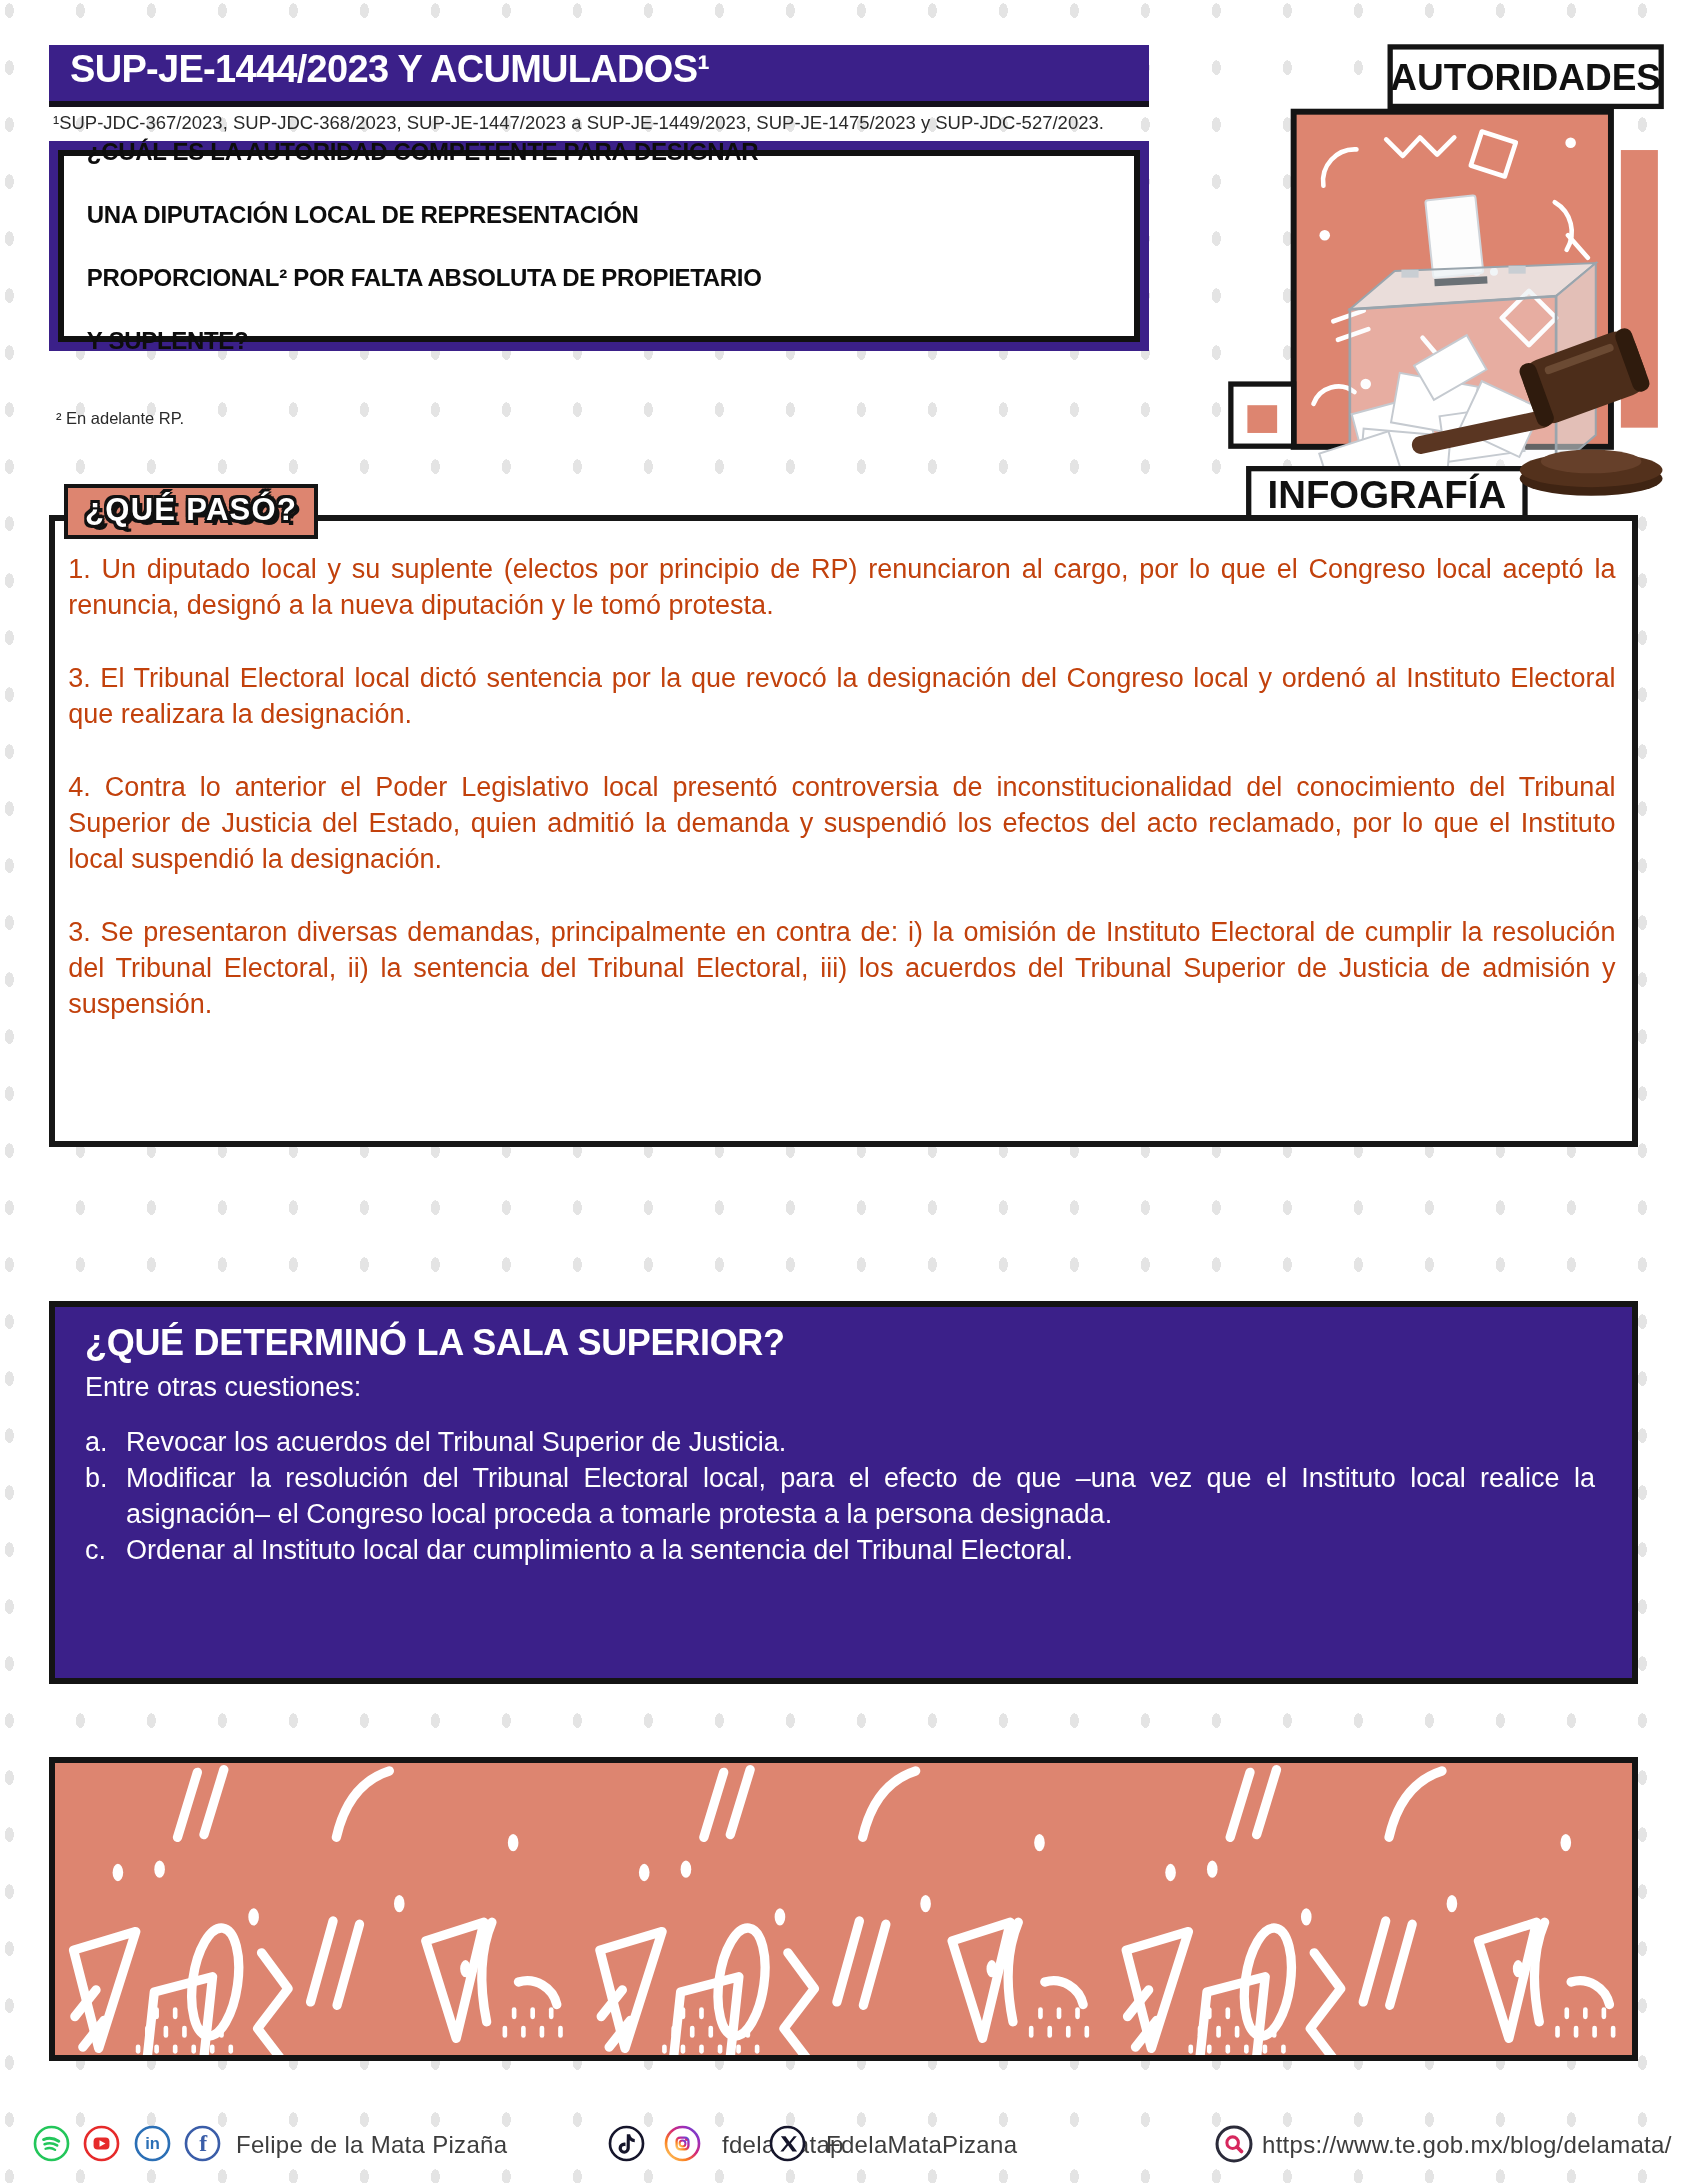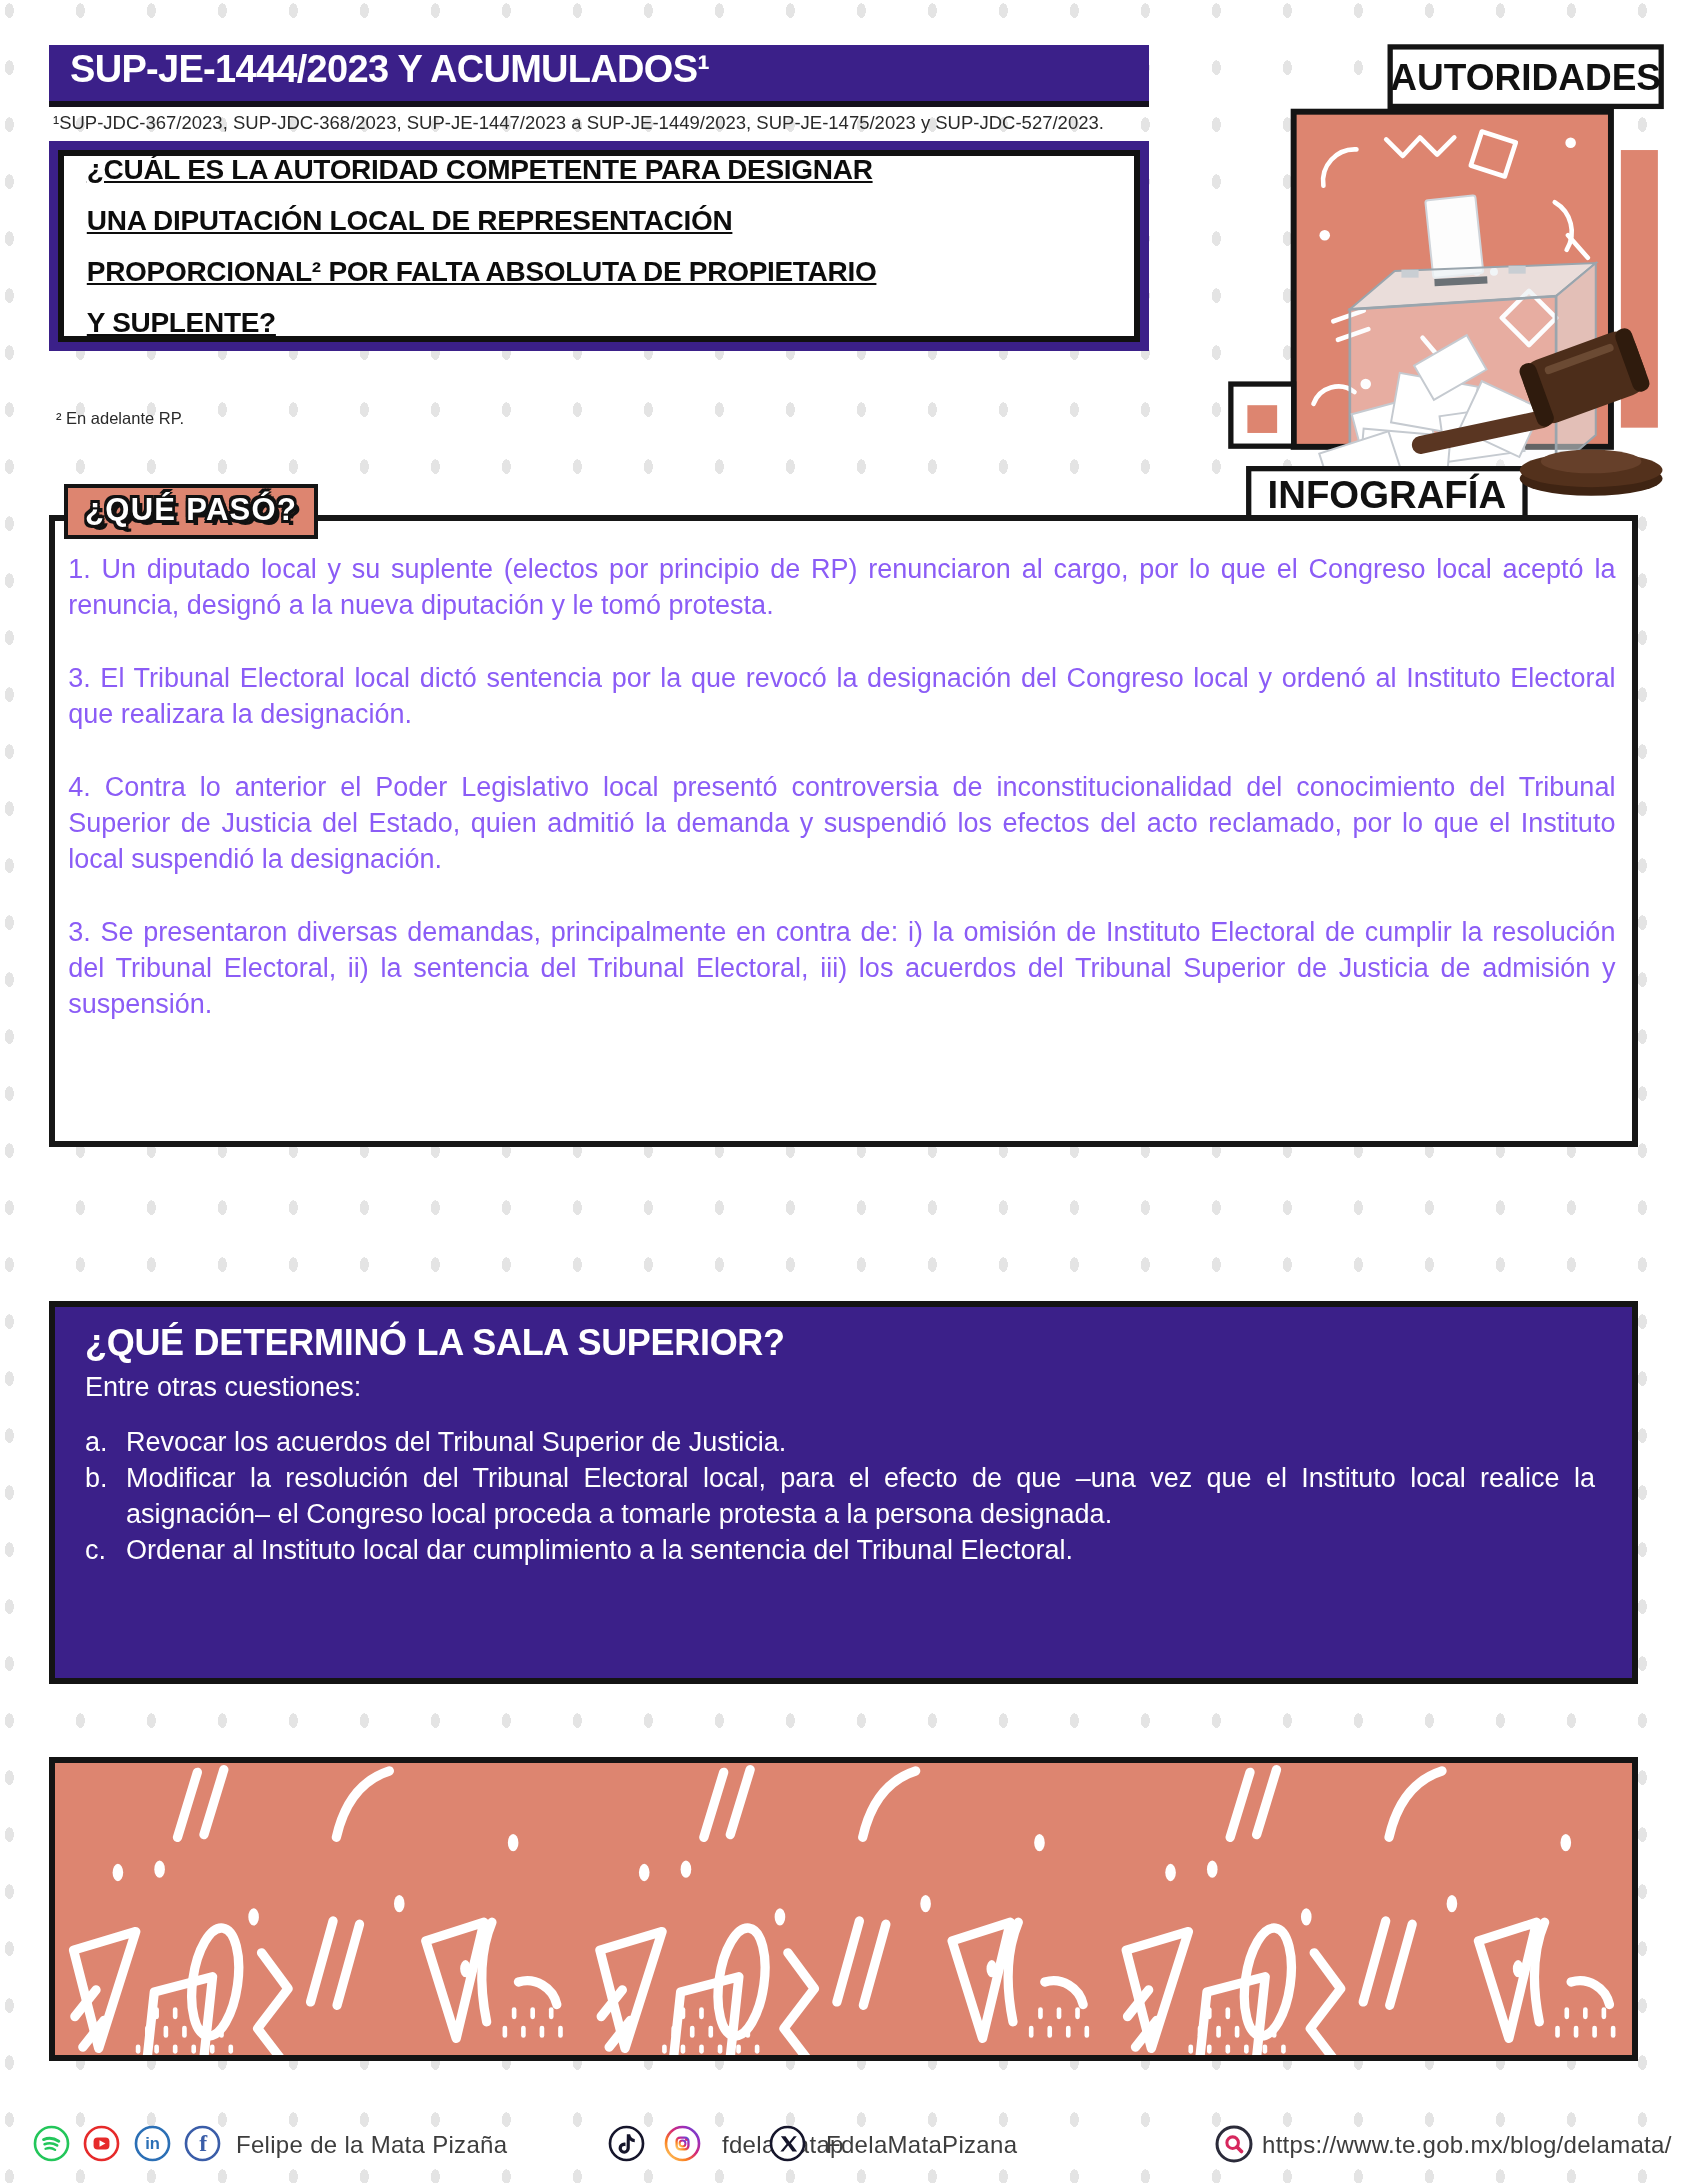--- a/index.html
+++ b/index.html
@@ -25,41 +25,41 @@
 
   .footnote1 { left:53px; top:112px; width:1111px; font-size:18.5px; color:#2a2a2a; }
 
   
   .qbox { left:49px; top:141px; width:1100px; height:210px; background:#3b2089; }
   .qbox-inner {
     position:absolute; inset:9.3px; background:#fff; border:6px solid #111;
     display:flex; align-items:center; padding:6.6px 22.5px;
   }
   .qtext {
-    font-size:28px; font-weight:800; line-height:51px; letter-spacing:-0.3px;
-    color:#0d0d0d; white-space:pre-line; font-stretch:condensed;text-decoration:underline;
+    font-size:24px; font-weight:800; line-height:63px; letter-spacing:-0.3px;
+    color:#0d0d0d; white-space:pre-line; font-stretch:condensed;
   }
   .footnote2 { left:56px; top:363px; font-size:16.5px; color:#2a2a2a;margin-top:46px; }
 
   
   .qp-tab {
     left:64px; top:484px; z-index:3; position:absolute;
     background:#dd8570; border:4.6px solid #141414; padding:4px 17px 6.6px 17px;text-align:center;
   }
   .qp-tab span {
     font-size:31px; font-weight:800; letter-spacing:1.3px; color:#fff;
     text-shadow: 2.6px 2.6px 0 #111, -2.6px -2.6px 0 #111, 2.6px -2.6px 0 #111, -2.6px 2.6px 0 #111,
                  2.6px 0 0 #111, -2.6px 0 0 #111, 0 2.6px 0 #111, 0 -2.6px 0 #111, 5.3px 5.3px 0 #111;
   }
   .qp-box {
     left:49px; top:515px; width:1589px; height:632px;
     background:#fff; border:6.6px solid #171717; padding:30px 14.6px 0 13.2px;
   }
   .qp-box p {
-    margin:0 2px 37px 0; font-size:27px; line-height:36px; text-align:justify; color:#8b5cf6;
+    margin:0 2px 37px 0; font-size:27px; line-height:36px; text-align:justify; color:#c2410c;
   }
 
   
   .det-box {
     left:49px; top:1301px; width:1589px; height:383px;
     background:#3b2089; border:6.6px solid #141414; color:#fff;
     padding:14.6px 37px 0 30px; overflow:hidden;
   }
   .det-title { font-size:36px; font-weight:800; letter-spacing:-0.3px; font-stretch:condensed; }
   .det-intro { font-size:27px; margin-top:8px; }

